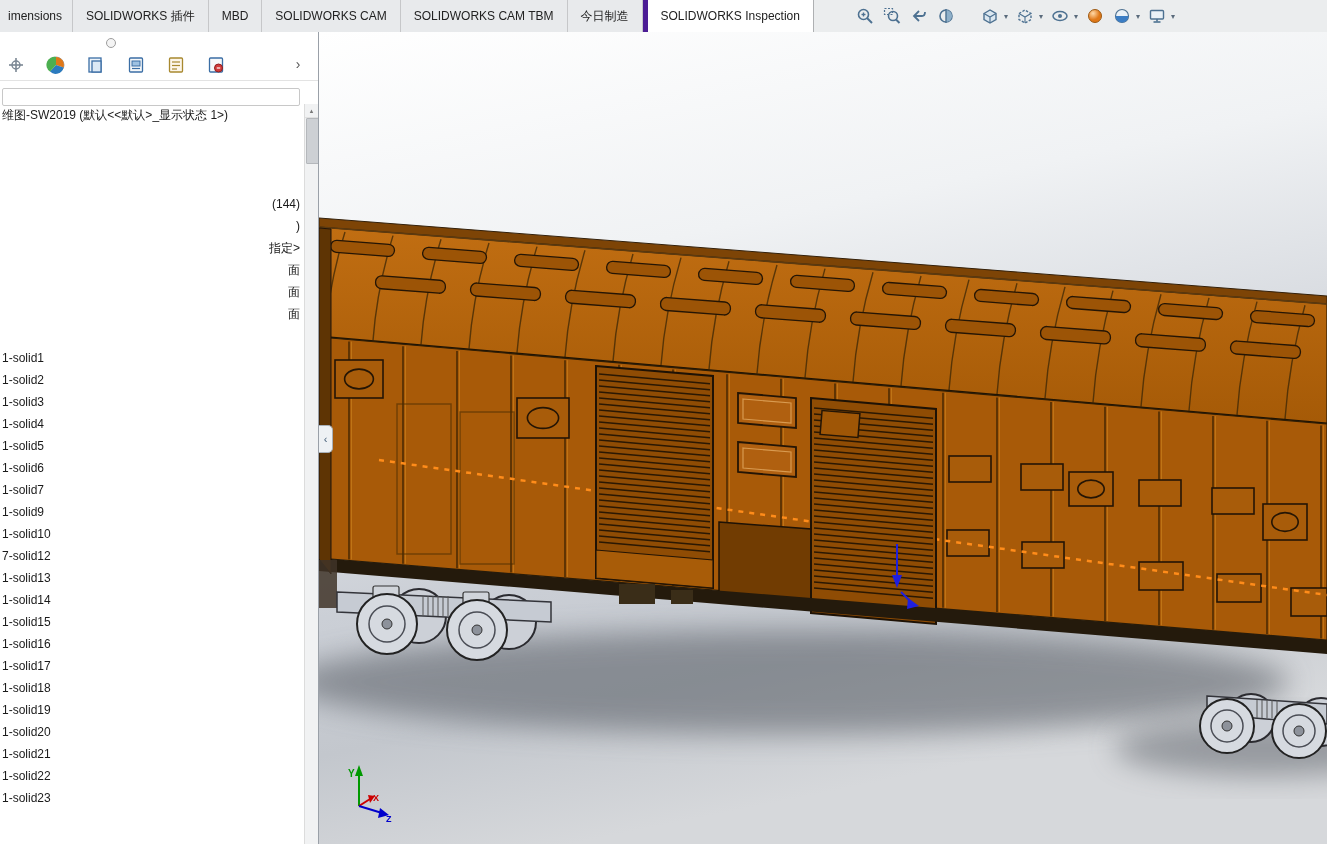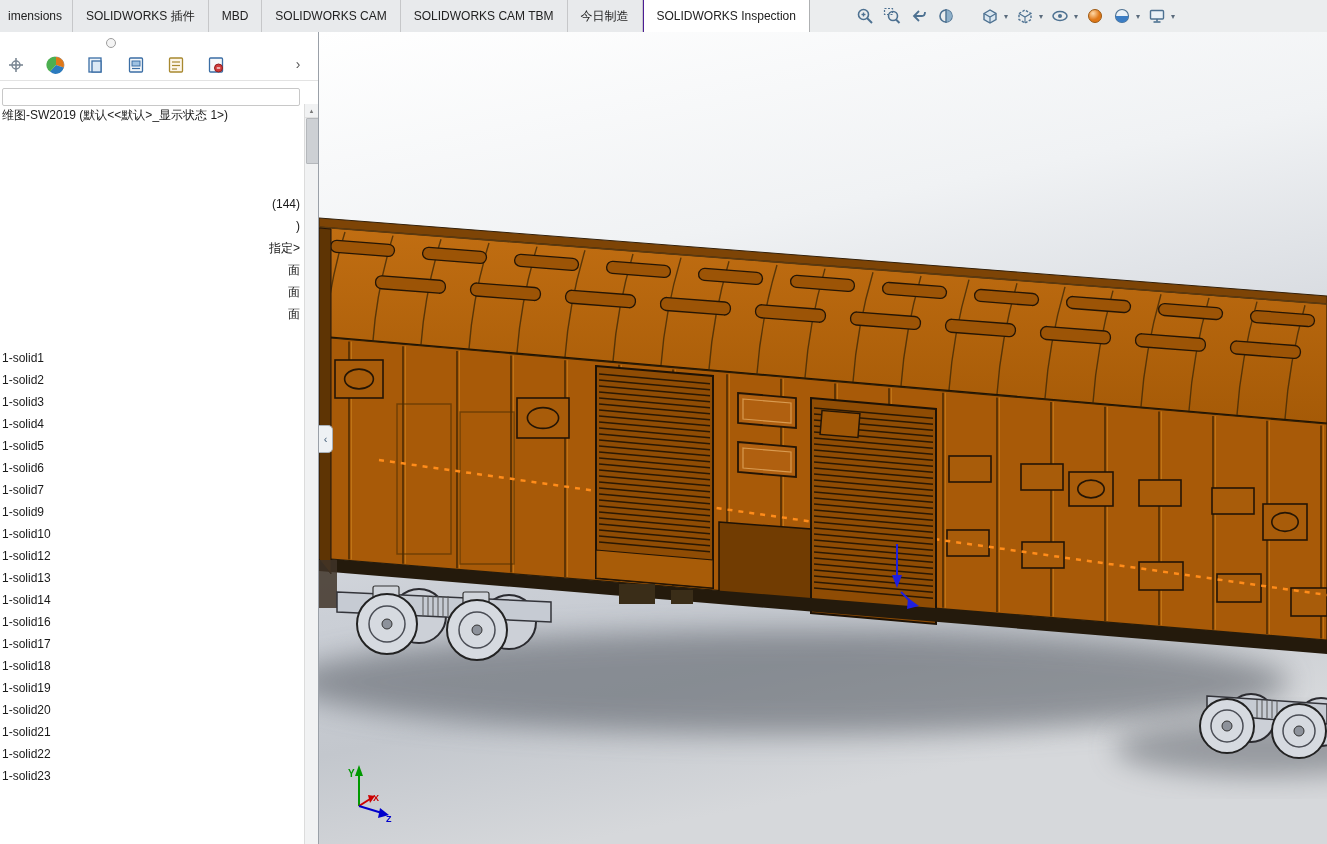--- a/index.html
+++ b/index.html
@@ -5,21 +5,21 @@
   html,body{margin:0;padding:0;}
   body{width:1327px;height:844px;overflow:hidden;position:relative;
        font-family:"Liberation Sans",sans-serif;background:#fff;color:#1a1a1a;}
 
   
   .tabbar{position:absolute;left:0;top:0;width:1327px;height:32px;
           background:#ebedee;border-bottom:1px solid #c2c4c6;display:flex;align-items:stretch;}
   .tab{display:flex;align-items:center;padding:0 13px;font-size:12px;white-space:nowrap;
        border-right:1px solid #c6c7c9;background:#e8eaec;color:#222;cursor:default;}
   .tab.first{width:62px;padding:0 10px 0 0;justify-content:flex-end;overflow:hidden;}
-  .tab.active{background:#ffffff;border-left:1px solid #4c1d95;border-right:1px solid #aeb0b2;
+  .tab.active{background:#ffffff;border-left:5px solid #4c1d95;border-right:1px solid #aeb0b2;
               border-bottom:1px solid #ffffff;margin-bottom:-1px;}
   .headsup{position:absolute;right:152px;top:6px;display:flex;align-items:center;gap:7px;}
   .hicon{width:20px;height:20px;display:flex;align-items:center;justify-content:center;}
   .hicon svg{display:block;}
   .caret{font-size:8px;color:#5a6b7c;margin-left:-3px;}
   .hspacer{width:10px;}
 
   
   .panel{position:absolute;left:0;top:32px;width:318px;height:812px;background:#ffffff;
          border-right:1px solid #9aa0a8;overflow:hidden;}
@@ -208,23 +208,24 @@
   <div class="tree-solids">
       <div class="tree-row">1-solid1</div>
       <div class="tree-row">1-solid2</div>
       <div class="tree-row">1-solid3</div>
       <div class="tree-row">1-solid4</div>
       <div class="tree-row">1-solid5</div>
       <div class="tree-row">1-solid6</div>
       <div class="tree-row">1-solid7</div>
       <div class="tree-row">1-solid9</div>
       <div class="tree-row">1-solid10</div>
-      <div class="tree-row">1-solid12</div>
+      <div class="tree-row">7-solid12</div>
       <div class="tree-row">1-solid13</div>
       <div class="tree-row">1-solid14</div>
+      <div class="tree-row">1-solid15</div>
       <div class="tree-row">1-solid16</div>
       <div class="tree-row">1-solid17</div>
       <div class="tree-row">1-solid18</div>
       <div class="tree-row">1-solid19</div>
       <div class="tree-row">1-solid20</div>
       <div class="tree-row">1-solid21</div>
       <div class="tree-row">1-solid22</div>
       <div class="tree-row">1-solid23</div>
     </div>
 

